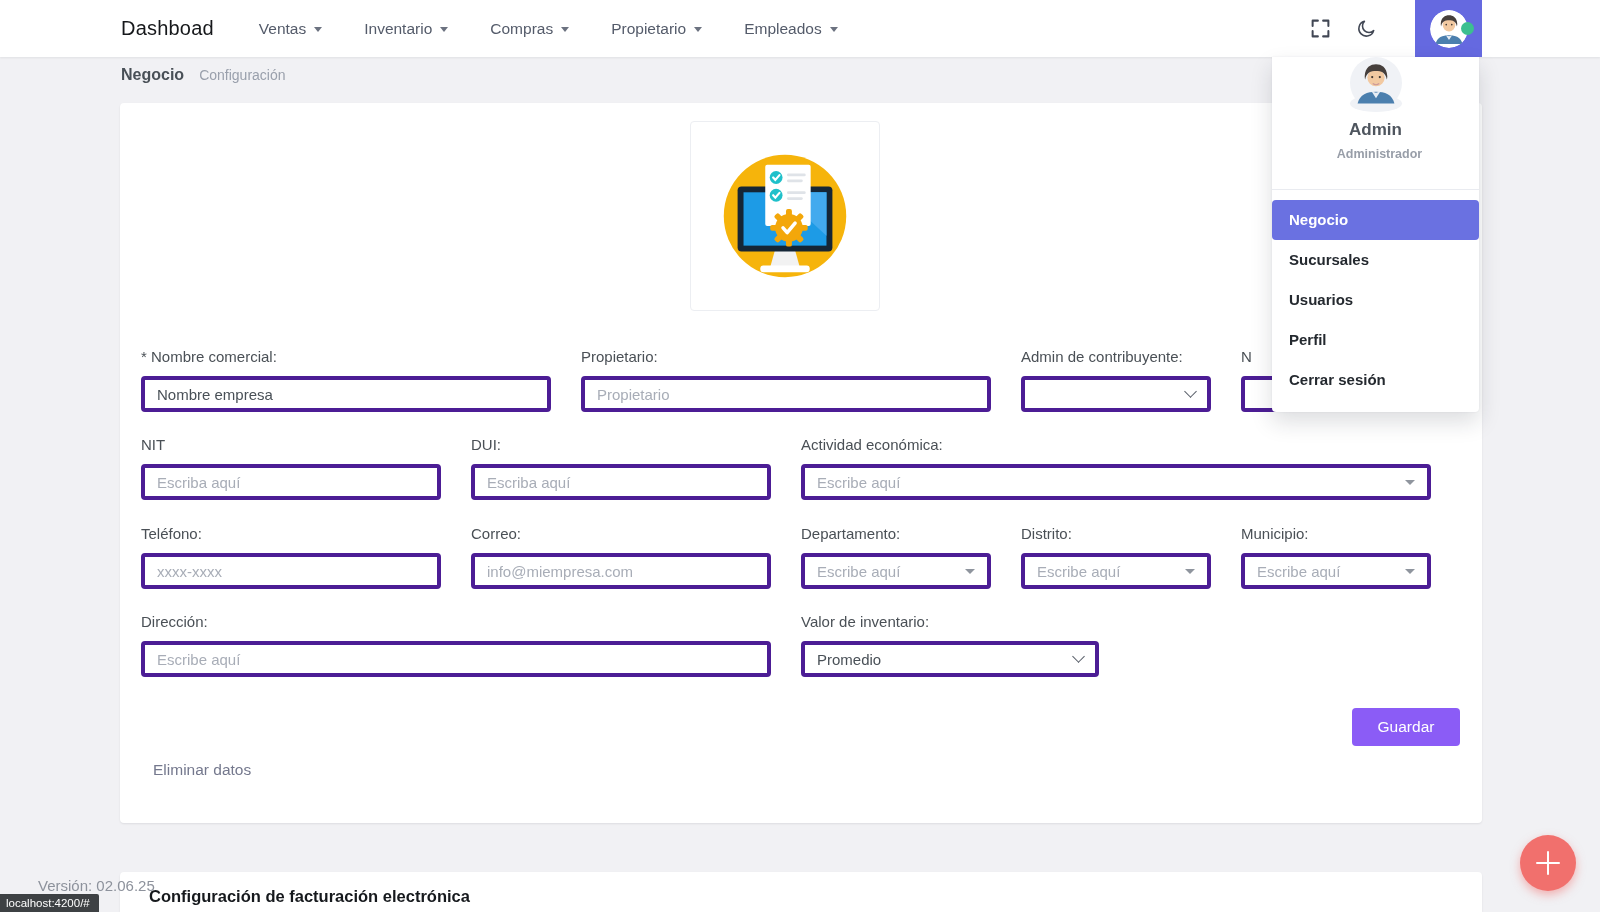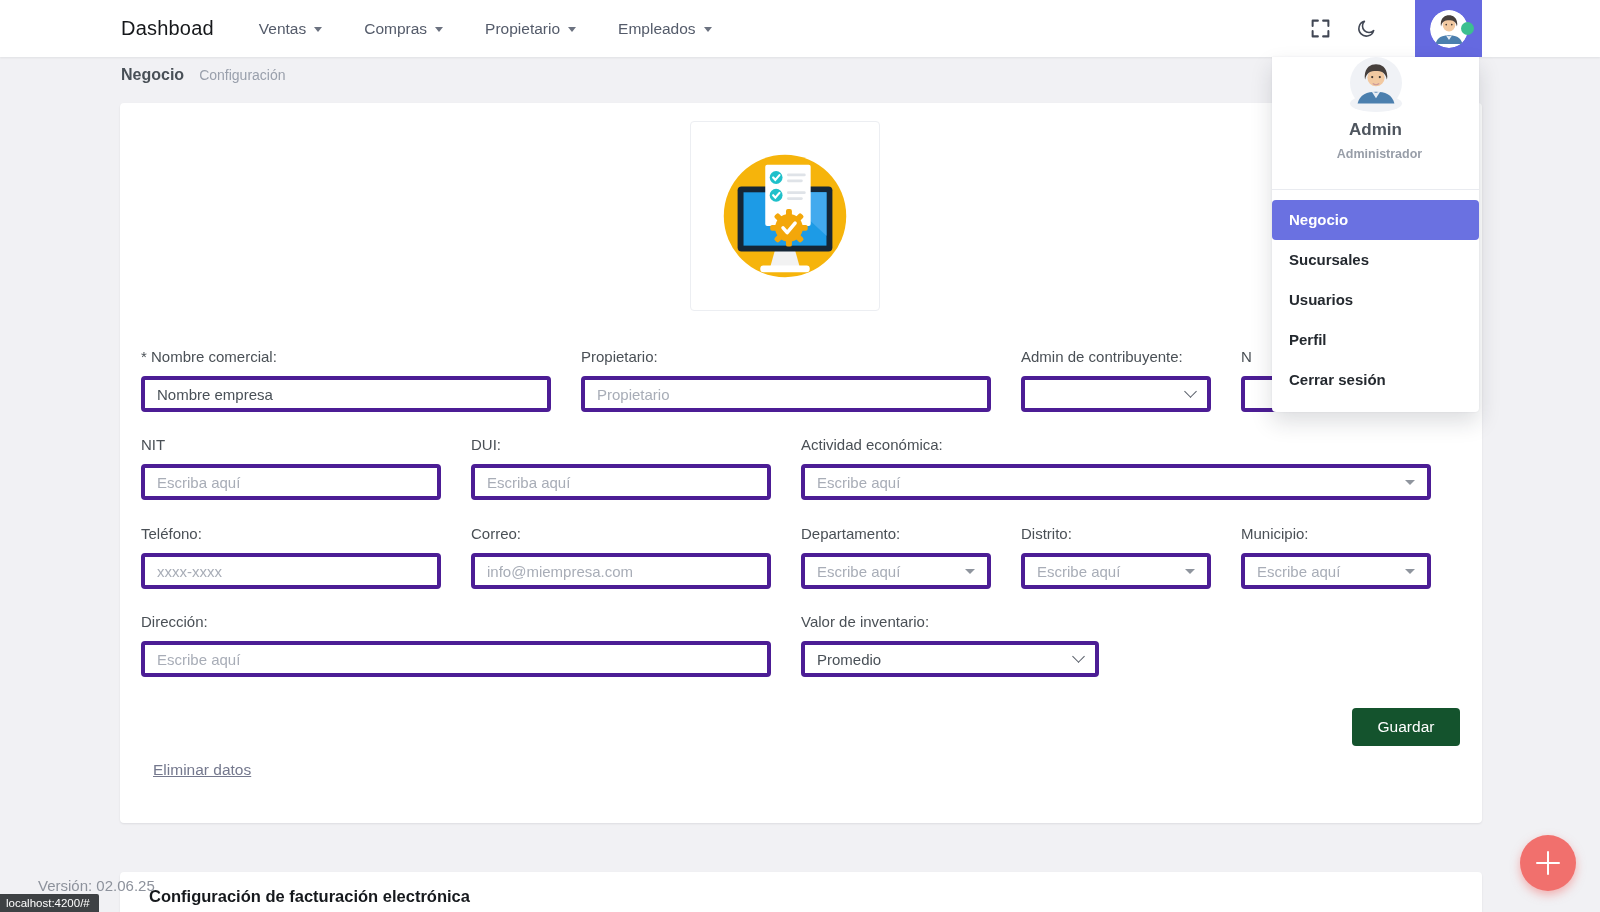--- a/index.html
+++ b/index.html
@@ -43,25 +43,25 @@
               font-family:"Liberation Sans", sans-serif; }
   .field input::placeholder { color:#a8adb7; opacity:1; }
   .selbox { display:flex; align-items:center; justify-content:space-between; cursor:pointer; }
   .sel-text { font-size:15px; color:#495057; }
   .sel-text.placeholder { color:#a8adb7; }
   .chev { width:9px; height:9px; border-right:1.8px solid #555b66; border-bottom:1.8px solid #555b66;
           transform:rotate(45deg); margin-top:-5px; flex:0 0 auto; }
   .tri { width:0; height:0; border-left:5px solid transparent; border-right:5px solid transparent;
          border-top:5.5px solid #8f959e; flex:0 0 auto; }
 
-  .btn-save { position:absolute; left:1232px; top:605px; width:108px; height:38px; background:#14532d;
+  .btn-save { position:absolute; left:1232px; top:605px; width:108px; height:38px; background:#8b5cf6;
               color:#fff; font-size:15.5px; border:none; border-radius:4px; cursor:pointer;
               font-family:"Liberation Sans", sans-serif; }
   .link-delete { position:absolute; left:33px; top:658px; font-size:15.5px; color:#74788d;
-                 text-decoration:underline; cursor:pointer; }
+                 cursor:pointer; }
 
   
   .card-billing { left:120px; top:872px; width:1362px; height:40px; border-radius:4px 4px 0 0; }
   .billing-title { padding:15px 0 0 21px; font-size:16.5px; font-weight:bold; color:#16191d;margin-left:8px; }
 
   .version { position:absolute; left:38px; top:877px; font-size:15px; color:#8d929c; z-index:6; }
   .statusbar { position:absolute; left:0; top:894px; height:18px; background:#3e4144; color:#fff;
                font-size:11.5px; line-height:18px; padding:0 9px 0 6px; z-index:70; border-radius:0 2px 0 0; }
 
   
@@ -86,20 +86,24 @@
 </head>
 <body>
 
 <div class="screen">
 
   <header class="navbar">
     <div class="brand">Dashboad</div>
     <nav class="nav-items">
       <div class="nav-item">
         <span>Ventas</span>
+        <i class="caret"></i>
+      </div>
+      <div class="nav-item">
+        <span>Inventario</span>
         <i class="caret"></i>
       </div>
       <div class="nav-item">
         <span>Compras</span>
         <i class="caret"></i>
       </div>
       <div class="nav-item">
         <span>Propietario</span>
         <i class="caret"></i>
       </div>

